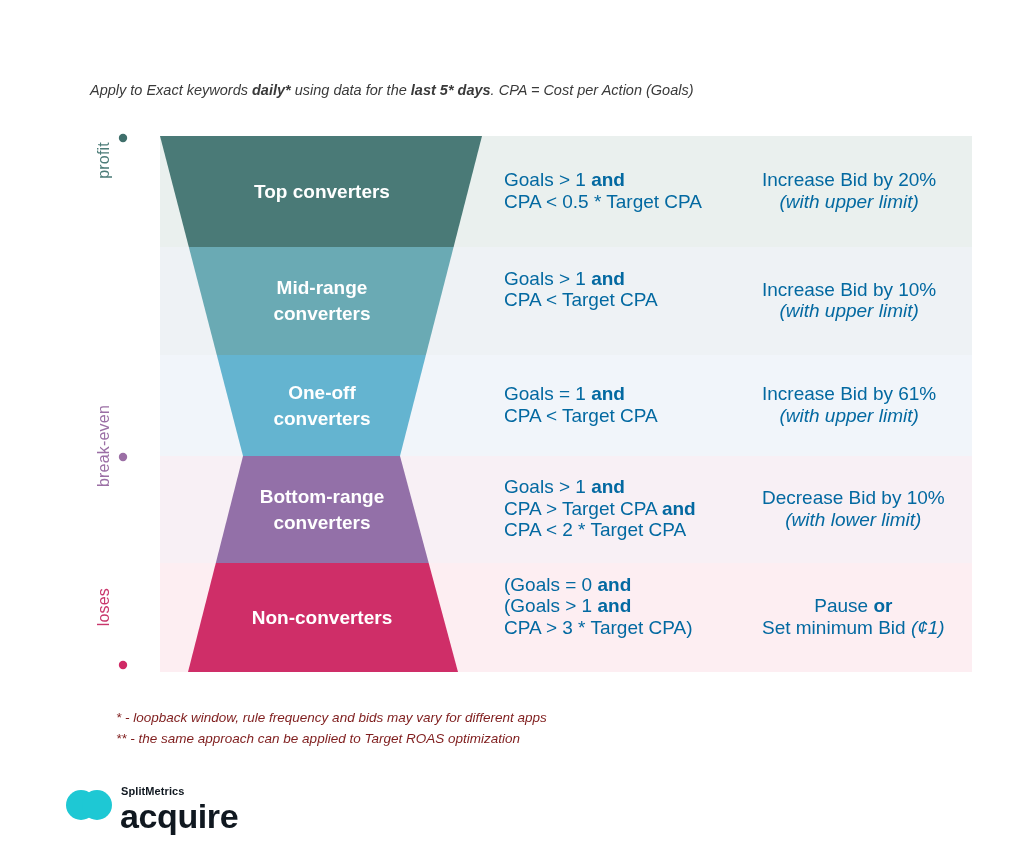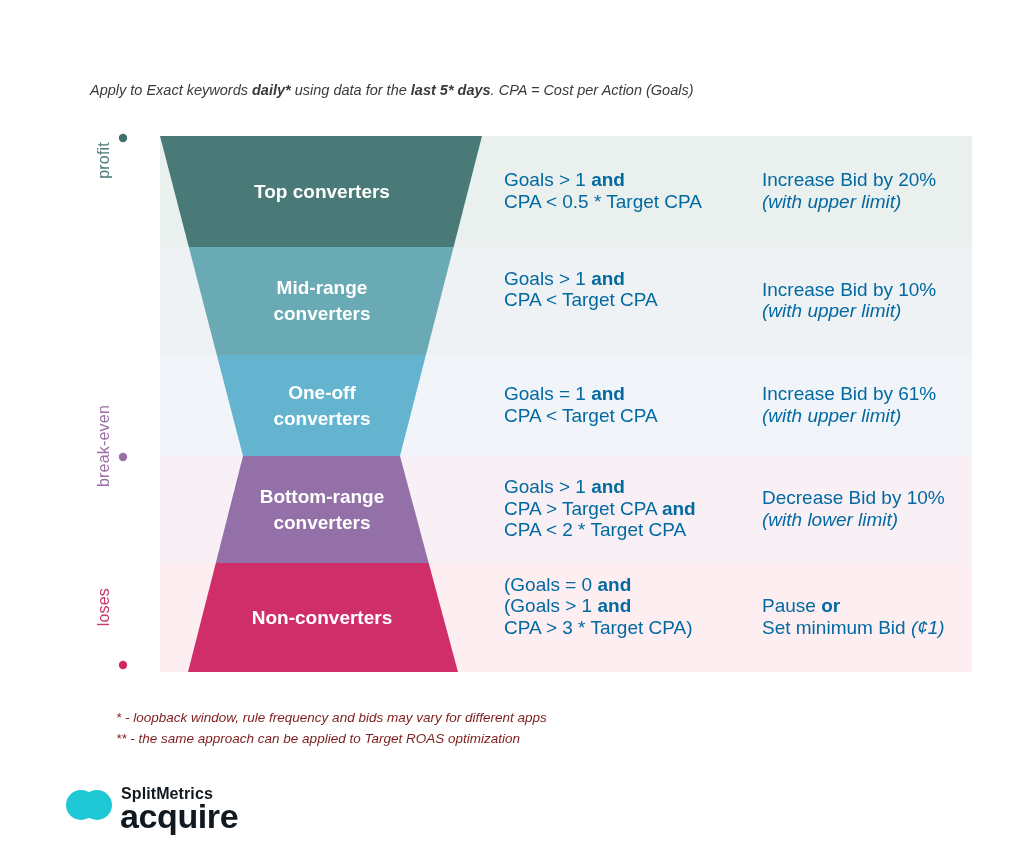--- a/index.html
+++ b/index.html
@@ -67,21 +67,21 @@
     width: 812px;
   }
   .row-cond, .row-action {
     position: absolute;
     font-size: 19px;
     line-height: 21.5px;
     color: #0369a1;
     white-space: nowrap;
   }
   .row-cond   { left: 504px; }
-  .row-action { left: 762px; }
+  .row-action { left: 762px; text-align: center; }
   .row-cond b, .row-action b { font-weight: 700; }
   .row-action i { font-style: italic; }
 
   
   .funnel-label {
     position: absolute;
     color: #ffffff;
     font-size: 19px;
     font-weight: 700;
     line-height: 26px;
@@ -109,21 +109,21 @@
     left: 64px;
     top: 781px;
     width: 220px;
     height: 50px;
   }
   #logo-mark { position: absolute; left: 0; top: 3px; }
   #logo-text-top {
     position: absolute;
     left: 57px;
     top: 4px;
-    font-size: 16px;
+    font-size: 11px;
     font-weight: 700;
     color: #101820;
     letter-spacing: 0.1px;
   }
   #logo-text-main {
     position: absolute;
     left: 56px;
     top: 16px;
     font-size: 34px;
     font-weight: 700;

